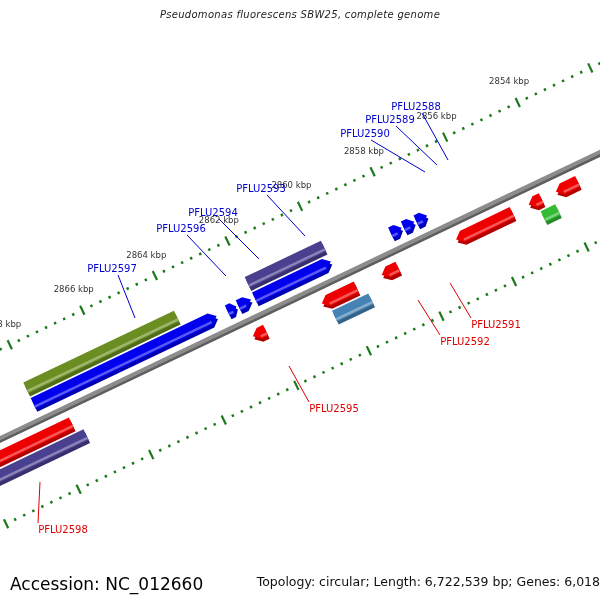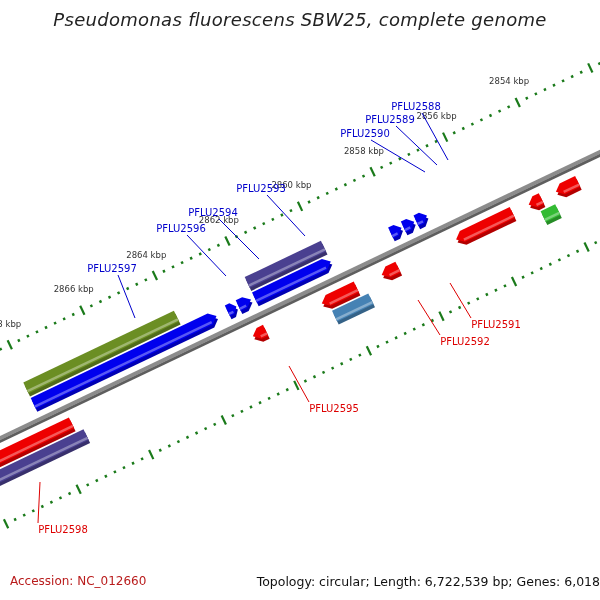--- a/index.html
+++ b/index.html
@@ -1,18 +1,18 @@
 <!DOCTYPE html>
 <html><head>
 <meta charset="utf-8">
 <style>
   html, body { margin:0; padding:0; background:#ffffff; }
   #stage { position:relative; width:600px; height:600px; overflow:hidden; background:#fff; font-family:"DejaVu Sans", sans-serif; }
-  #title { position:absolute; top:9px; left:0; width:600px; text-align:center; font-style:italic; font-size:18px; color:#222; letter-spacing:0.3px; }
-  #accession { position:absolute; left:10px; top:574px; font-size:12px; color:#b91c1c; }
+  #title { position:absolute; top:9px; left:0; width:600px; text-align:center; font-style:italic; font-size:10px; color:#222; letter-spacing:0.3px; }
+  #accession { position:absolute; left:10px; top:574px; font-size:17px; color:#000000; }
   #summary { position:absolute; right:0; top:574px; font-size:12.5px; color:#111; }
   svg { position:absolute; left:0; top:0; }
   .tick-label { font-size:8.5px; fill:#333; font-family:"DejaVu Sans", sans-serif; }
   .gene-label { font-size:10px; font-family:"DejaVu Sans", sans-serif; }
 </style>
 </head>
 <body>
 
 <div id="stage">
   <div id="title">Pseudomonas fluorescens SBW25, complete genome</div>

